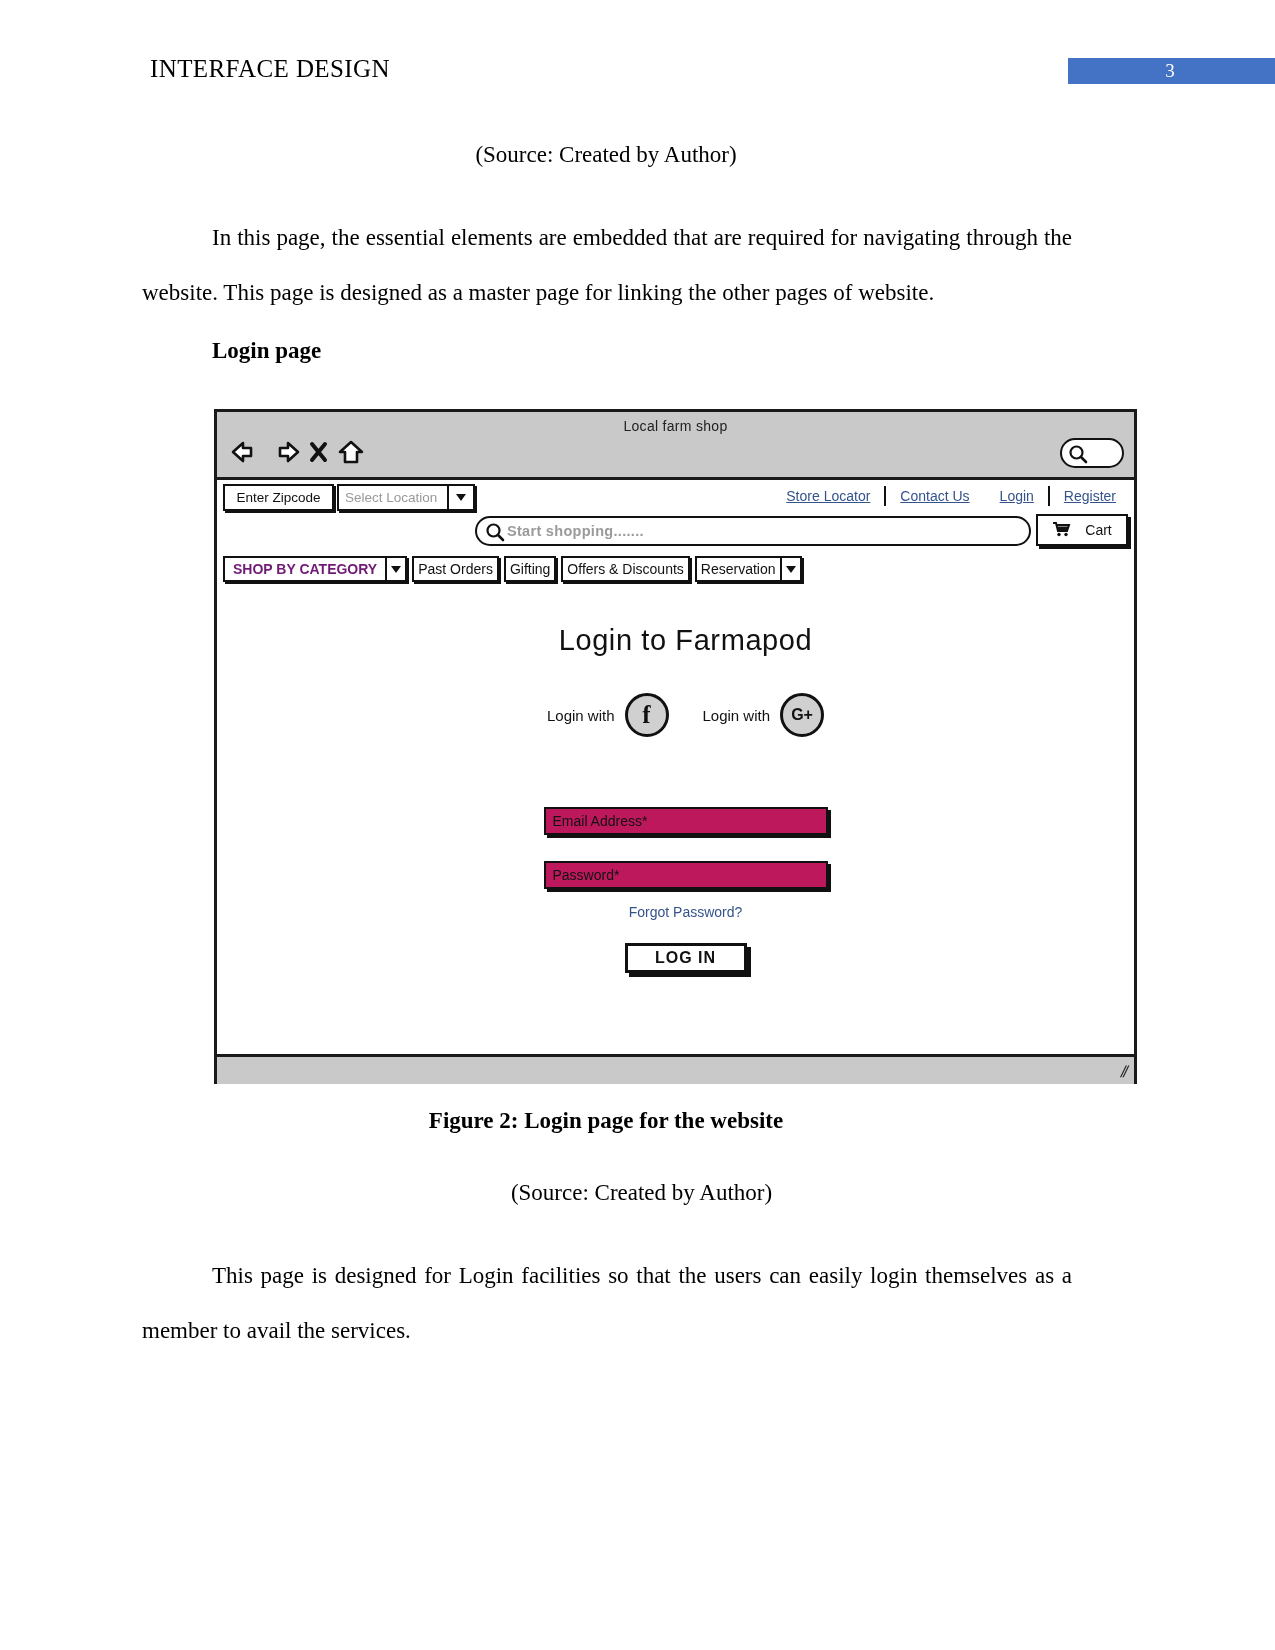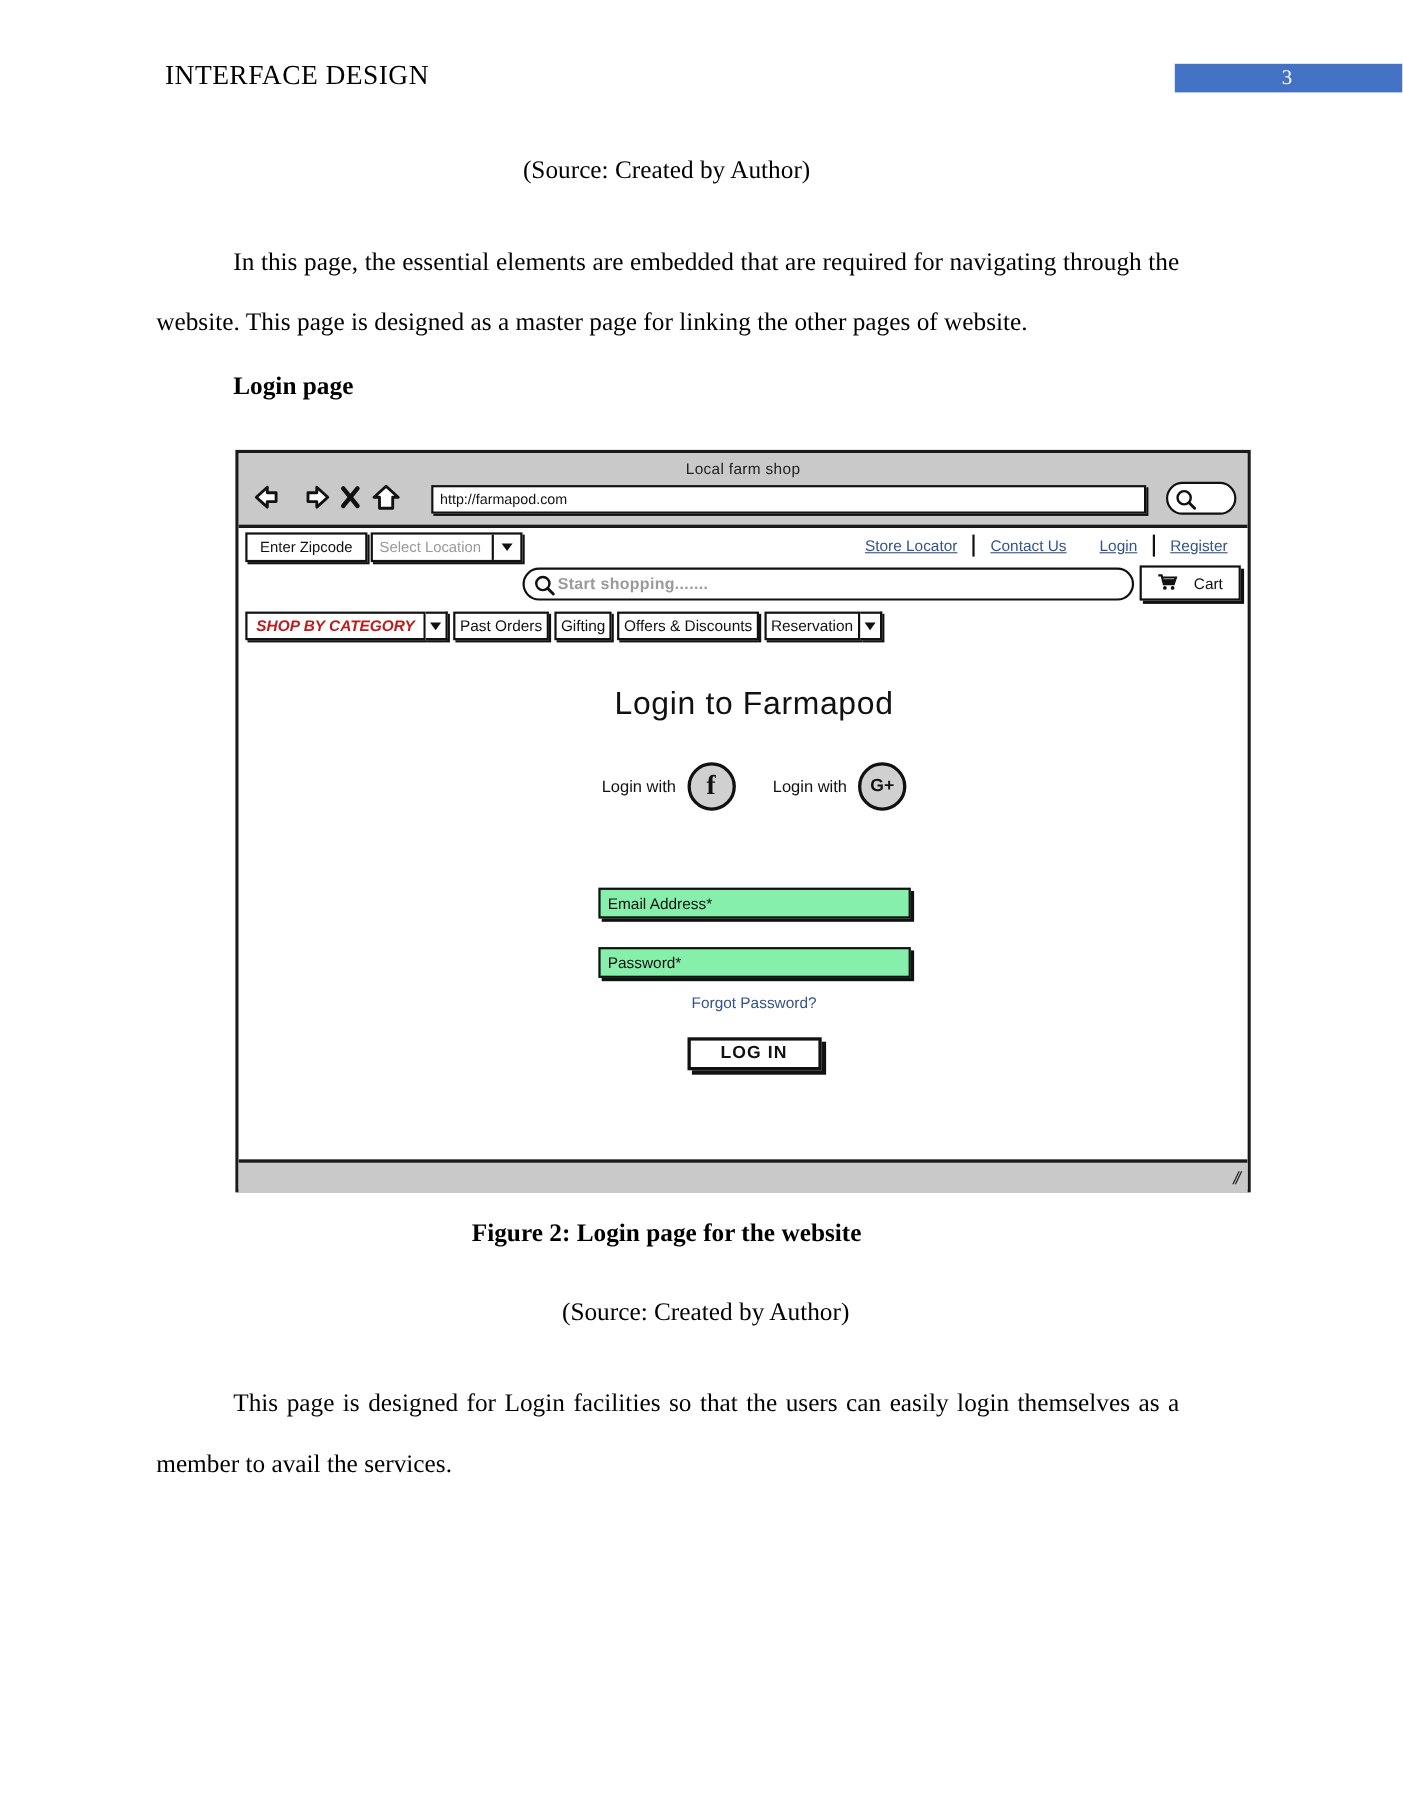--- a/index.html
+++ b/index.html
@@ -174,23 +174,22 @@
   .row-cats { position:relative; height:34px; }
   .cat-wrap {
     position:absolute; left:6px; top:0;
     display:flex; align-items:stretch;
   }
   .cat-main {
     border:2.5px solid #111; background:#fff;
     box-shadow:2px 2px 0 #111;
     display:flex; align-items:center;
     padding:0 8px; height:26px;
-    font-size:14px; font-weight:bold; color:#b91c1c;
-    box-sizing:border-box;
-    font-style:italic;
+    font-size:14px; font-weight:bold; color:#701a75;
+    box-sizing:border-box;
   }
   .cat-main-arrow {
     border:2.5px solid #111; border-left:none; background:#fff;
     box-shadow:2px 2px 0 #111;
     width:20px; height:26px;
     display:flex; align-items:center; justify-content:center;
     box-sizing:border-box;
   }
   .cat-item {
     border:2.5px solid #111; background:#fff;
@@ -224,21 +223,21 @@
     border:3px solid #111; background:#d0d0d0;
     display:flex; align-items:center; justify-content:center;
     font-weight:bold; color:#111;
   }
   .fb-glyph { font-size:25px; font-family:"Liberation Serif", serif; }
   .gp-glyph { font-size:16px; }
 
   .field {
     position:relative;
     width:284px; height:28px; margin:0 auto;
-    border:2.5px solid #111; background:#86efac;
+    border:2.5px solid #111; background:#be185d;
     box-sizing:border-box; box-shadow:3px 3px 0 #111;
   }
   .field-label {
     position:absolute; left:7px; top:4px;
     font-size:14px; color:#111;
   }
   .field-email { margin-top:70px; }
   .field-pass  { margin-top:26px; }
 
   .forgot-wrap {
@@ -303,23 +302,20 @@
             <path d="M3 4 L16 20 M16 4 L3 20" stroke="#111" stroke-width="4" stroke-linecap="round"></path>
           </svg>
       </span>
       <span>
         <svg width="28" height="26" viewBox="0 0 28 26">
             <path d="M14 3 L25 13 L20 13 L20 23 L8 23 L8 13 L3 13 Z" fill="#fff" stroke="#111" stroke-width="2.6" stroke-linejoin="round"></path>
           </svg>
       </span>
     </div>
 
-    <div class="url-bar">
-      <span class="url-text">http://farmapod.com</span>
-    </div>
 
     <div class="chrome-search">
       <span class="mag">
         <svg width="20" height="20" viewBox="0 0 20 20">
             <circle cx="8.5" cy="8.5" r="6" fill="none" stroke="#111" stroke-width="2.2"></circle>
             <path d="M13 13 L18 18" stroke="#111" stroke-width="2.6" stroke-linecap="round"></path>
           </svg>
       </span>
     </div>
   </div>

